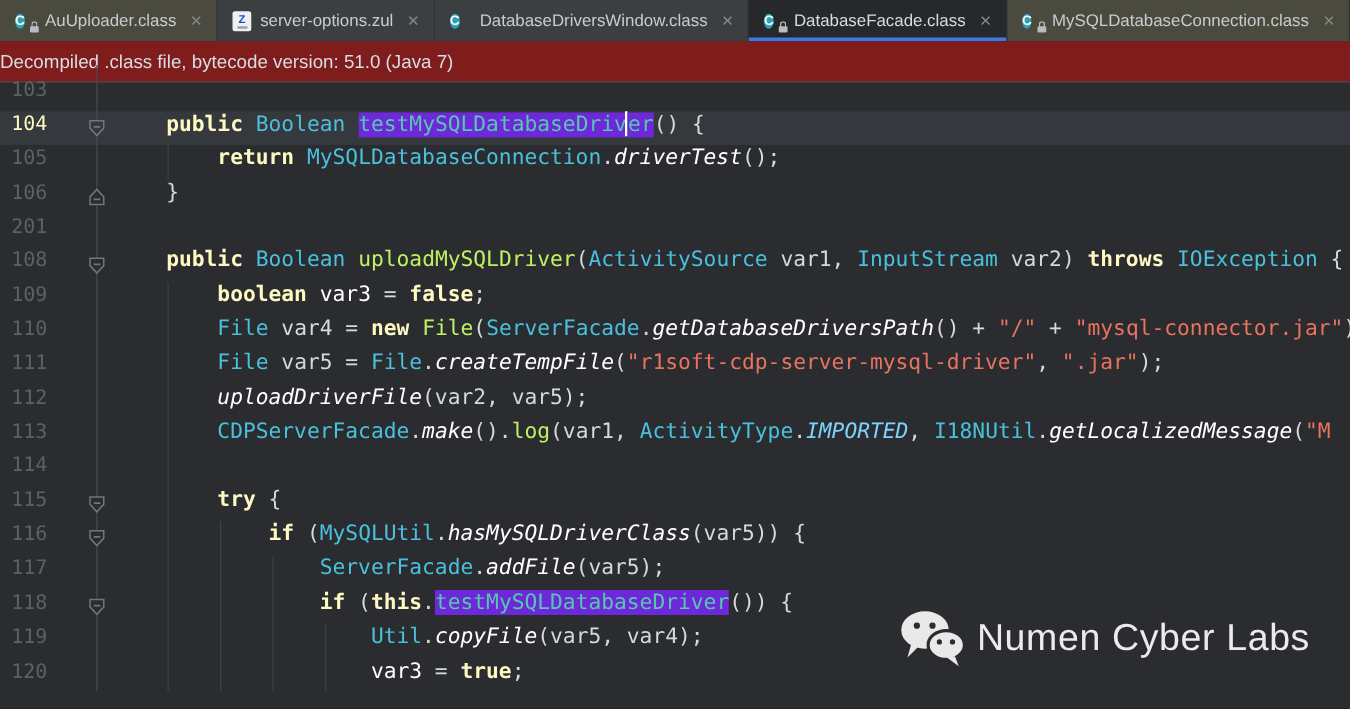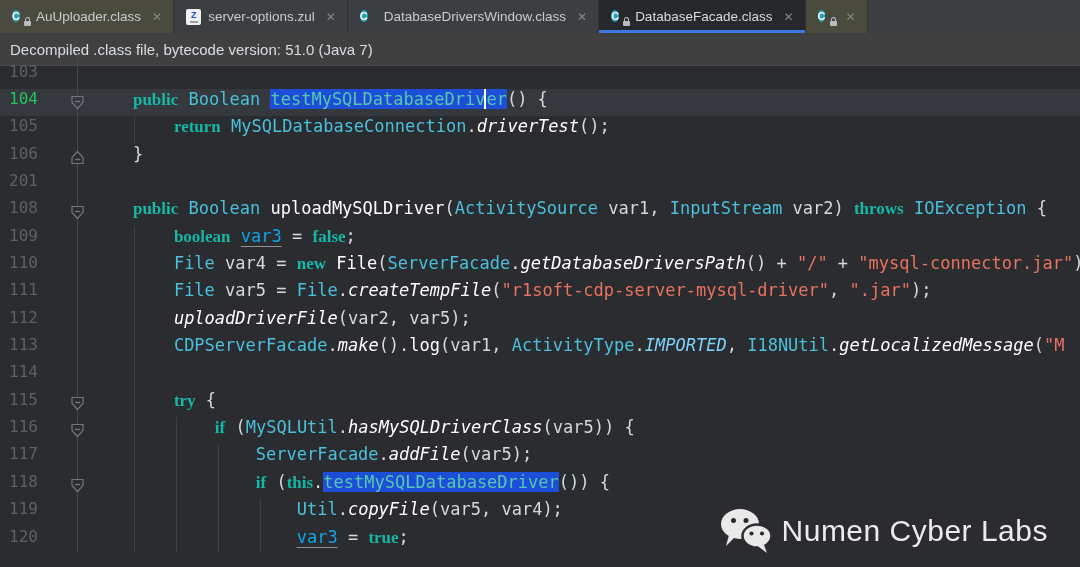--- a/index.html
+++ b/index.html
@@ -44,54 +44,54 @@
   }
   
   .zicon {
     width:15px; height:16px; background:#eef0f1; border-radius:2px;
     display:flex; flex-direction:column; align-items:center; justify-content:center;
     color:#1e4fd0; font:bold 9px/9px "Liberation Sans", sans-serif; flex:0 0 auto;
   }
   .zicon .zbar { width:8px; height:2px; background:#9aa0a6; margin-top:1px; }
   
   .banner {
-    height:33px; background:#404040; border-bottom:1px solid #46484c;
-    display:flex; align-items:center; padding-left:10px;
+    height:33px; background:#7f1d1d; border-bottom:1px solid #46484c;
+    display:flex; align-items:center; 
     color:#d8dde3; font-size:15px;
   }
   
   .editor { position:absolute; top:52px; left:0; width:1080px; height:501px; overflow:hidden; }
   .caret-line-hl { position:absolute; left:0; width:1080px; background:#35383d; z-index:1; }
   .fold-vline { position:absolute; left:77px; top:0; bottom:0; width:1px; background:#45484d; z-index:2; }
   .indent-guide { position:absolute; width:1px; background:#3d4045; z-index:2; }
   .gutter-nums { position:absolute; left:0; width:62px; z-index:3; }
   .ln {
     height:27.35px; line-height:27.35px; padding-left:9px;
     font:16px "DejaVu Sans Mono", monospace; color:#5d6165; white-space:pre;
   }
-  .ln.current { color:#22c55e; }
+  .ln.current { color:#fef9c3; }
   .fold-marker { position:absolute; left:70px; width:15px; height:15px; z-index:4; }
   .code-col { position:absolute; left:92px; width:1400px; z-index:3; }
   .code-line {
     height:27.35px; line-height:27.35px; white-space:pre;
     font:17px "DejaVu Sans Mono", monospace; color:#d6d8db;
   }
-  .tk-kw   { color:#14b8a6; font-weight:bold;font-family:Liberation Serif, serif; }
+  .tk-kw   { color:#fef9c3; font-weight:bold; }
   .tk-cls  { color:#4ac0dc; }
-  .tk-mdecl{ color:#ffffff; }
+  .tk-mdecl{ color:#bef264; }
   .tk-call { color:#ffffff; font-style:italic; }
   .tk-enum { color:#7dd3fc; font-style:italic; }
   .tk-str  { color:#e8735f; }
   .tk-plain{ color:#d6d8db; }
-  .tk-varu { color:#0ea5e9; text-decoration:underline; text-decoration-color:#90949a; text-underline-offset:4px;text-align:right; }
-  .tk-hl   { color:#56c8ad; background:#1d4ed8; }
+  .tk-varu { color:#ffffff; text-decoration-color:#90949a; text-underline-offset:4px;text-align:right; }
+  .tk-hl   { color:#56c8ad; background:#6d28d9; }
   .tk-caret{ display:inline-block; width:0; border-left:2px solid #ffffff; height:20px; vertical-align:-4px; margin-left:-1px; }
   
   .watermark {
-    position:absolute; right:32px; top:508px; display:flex; align-items:center; gap:10px;
+    position:absolute; right:32px; top:488px; display:flex; align-items:center; gap:10px;
     z-index:10; color:#ebebeb;
   }
   .watermark .wm-text { font-size:30px; letter-spacing:0.5px; }
 </style>
 </head>
 <body>
 
 <div class="app">
 
   <div class="tabbar" id="tabbar">
@@ -110,20 +110,21 @@
         <span>DatabaseDriversWindow.class</span>
         <span class="close">✕</span>
       </div>
       <div class="tab active">
         <span class="ficon"><span class="circ">C</span><span class="lock-shackle"></span><span class="lock-body"></span></span>
         <span>DatabaseFacade.class</span>
         <span class="close">✕</span>
       </div>
       <div class="tab lib">
         <span class="ficon"><span class="circ">C</span><span class="lock-shackle"></span><span class="lock-body"></span></span>
+        <span>MySQLDatabaseConnection.class</span>
         <span class="close">✕</span>
       </div>
     </div>
 
   <div class="banner">
     <span>Decompiled .class file, bytecode version: 51.0 (Java 7)</span>
   </div>
 
   <div class="editor" id="editor">
       <div class="caret-line-hl" style="top: 37px; height: 27.35px;"></div>

